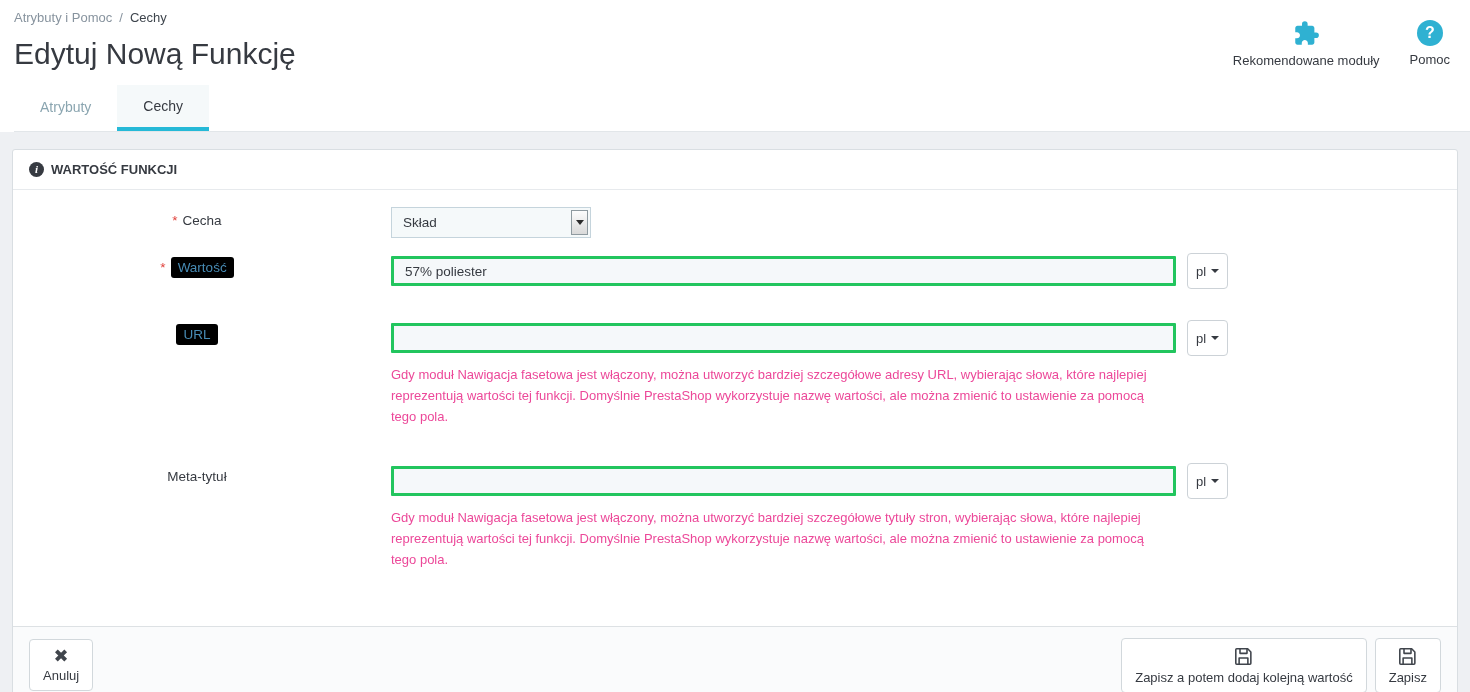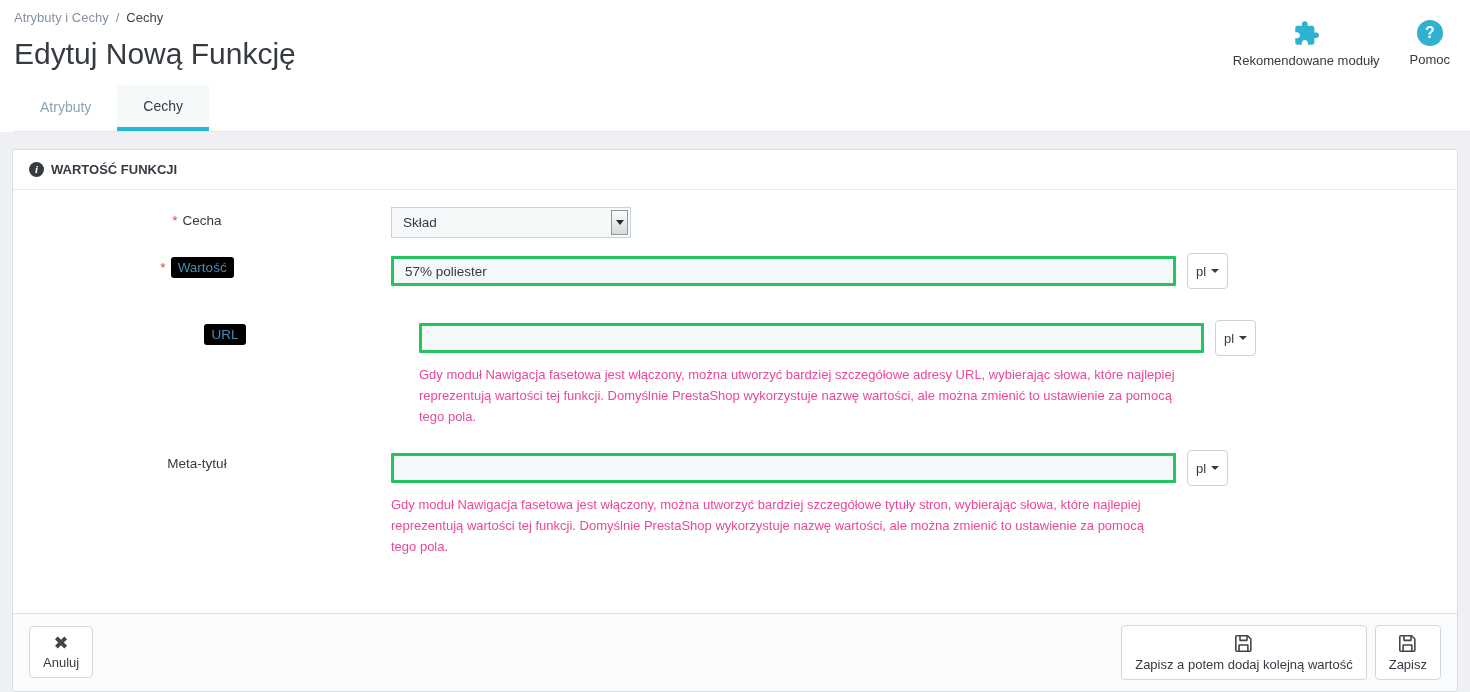--- a/index.html
+++ b/index.html
@@ -58,38 +58,38 @@
     background: #363a41; color: #fff; flex: 0 0 auto;
     display: flex; align-items: center; justify-content: center;
     font-family: "Liberation Serif", serif; font-style: italic;
     font-weight: bold; font-size: 11px; line-height: 1;
   }
 
   .form-area { padding: 17px 0 28px 0; }
   .form-row { display: flex; align-items: flex-start; }
   .row-feature { margin-bottom: 15px; }
   .row-value   { margin-bottom: 31px; }
-  .row-url     { margin-bottom: 23px; padding-left: 28px; }
+  .row-url     { margin-bottom: 36px; }
   .row-meta    { margin-bottom: 0; }
 
   .label-col {
     width: 368px; flex: 0 0 auto; text-align: center;
     padding-top: 6px; font-size: 13.5px; color: #363a41;
   }
   .label-col .req { color: #e0403a; margin-right: 5px; }
   .label-badge {
     display: inline-block; background: #000000; color: #478bb4;
     padding: 3px 7px; border-radius: 3px; font-size: 13.5px;
   }
   .control-col { margin-left: 10px; flex: 1; }
   .control-line { display: flex; align-items: center; }
 
   
   .select-box {
-    position: relative; width: 240px; height: 31px;
+    position: relative; width: 200px; height: 31px;
     background: #f5f9fa; border: 1px solid #c5d4dc;
     display: flex; align-items: center; padding: 0 26px 0 11px;
     font-size: 13.5px; color: #363a41; cursor: pointer;
   }
   .select-arrow-btn {
     position: absolute; top: 2px; right: 2px; bottom: 2px; width: 17px;
     background: linear-gradient(#fdfdfd, #d9d9d9);
     border: 1px solid #8f9aa0;
     display: flex; align-items: center; justify-content: center;
   }
@@ -141,21 +141,21 @@
   }
   .btn .x-glyph { font-size: 18px; line-height: 18px; color: #40454c; font-weight: bold; }
   .floppy-svg { width: 21px; height: 21px; display: block; }
 </style>
 </head>
 <body>
 
 <div class="topbar">
   <div class="header-inner">
     <div class="breadcrumb">
-      <span class="bc-parent">Atrybuty i Cechy</span><span class="bc-sep">/</span><span class="bc-current">Cechy</span>
+      <span class="bc-parent">Atrybuty i Pomoc</span><span class="bc-sep">/</span><span class="bc-current">Cechy</span>
     </div>
     <h1 class="page-title">Edytuj Nową Funkcję</h1>
 
     <div class="header-actions">
       <div class="header-action">
         <svg class="puzzle-svg" viewBox="0 0 24 24">
           <path fill="#2fb1d2" d="M20.5 11H19V7c0-1.1-.9-2-2-2h-4V3.5a2.5 2.5 0 0 0-5 0V5H4c-1.1 0-1.99.9-1.99 2v3.8H3.5c1.49 0 2.7 1.21 2.7 2.7s-1.21 2.7-2.7 2.7H2V20c0 1.1.9 2 2 2h3.8v-1.5c0-1.49 1.21-2.7 2.7-2.7 1.49 0 2.7 1.21 2.7 2.7V22H17c1.1 0 2-.9 2-2v-4h1.5a2.5 2.5 0 0 0 0-5z"></path>
         </svg>
         <span class="action-label">Rekomendowane moduły</span>
       </div>

